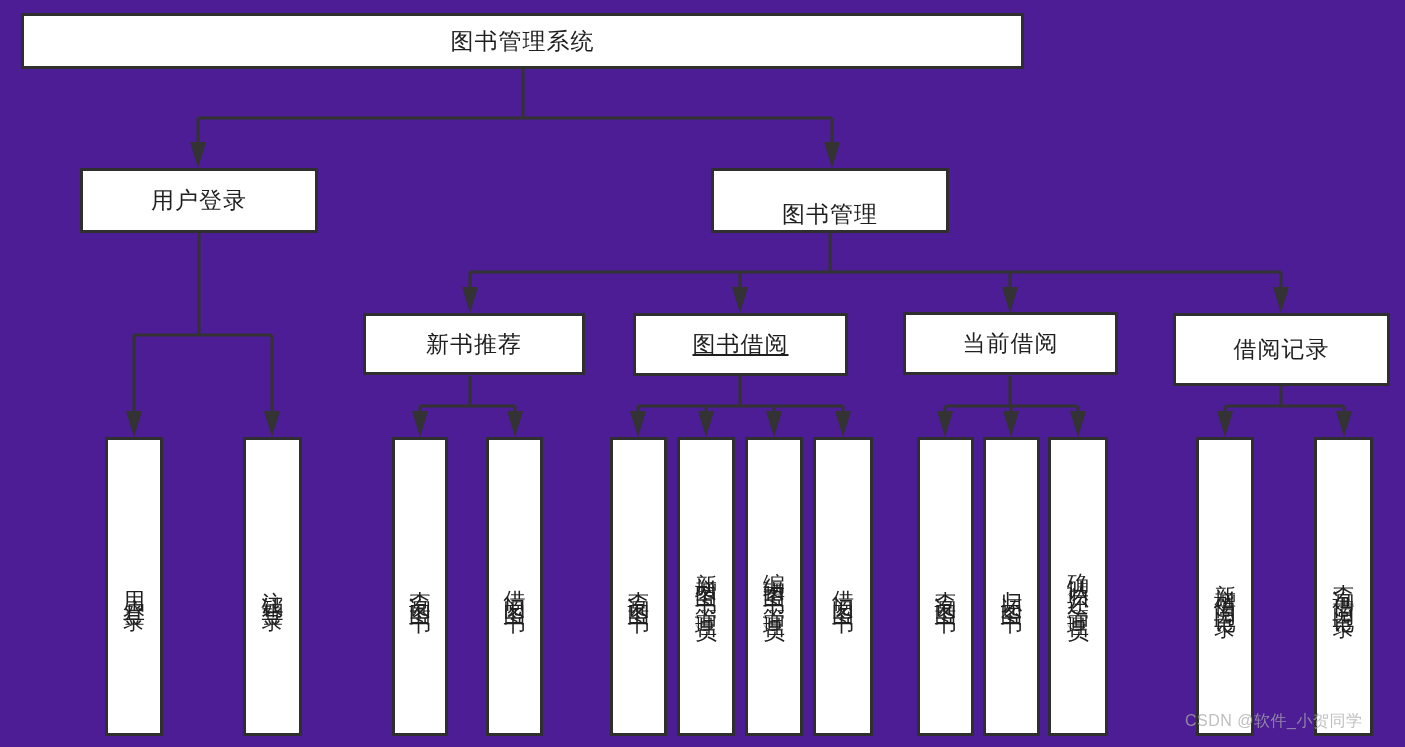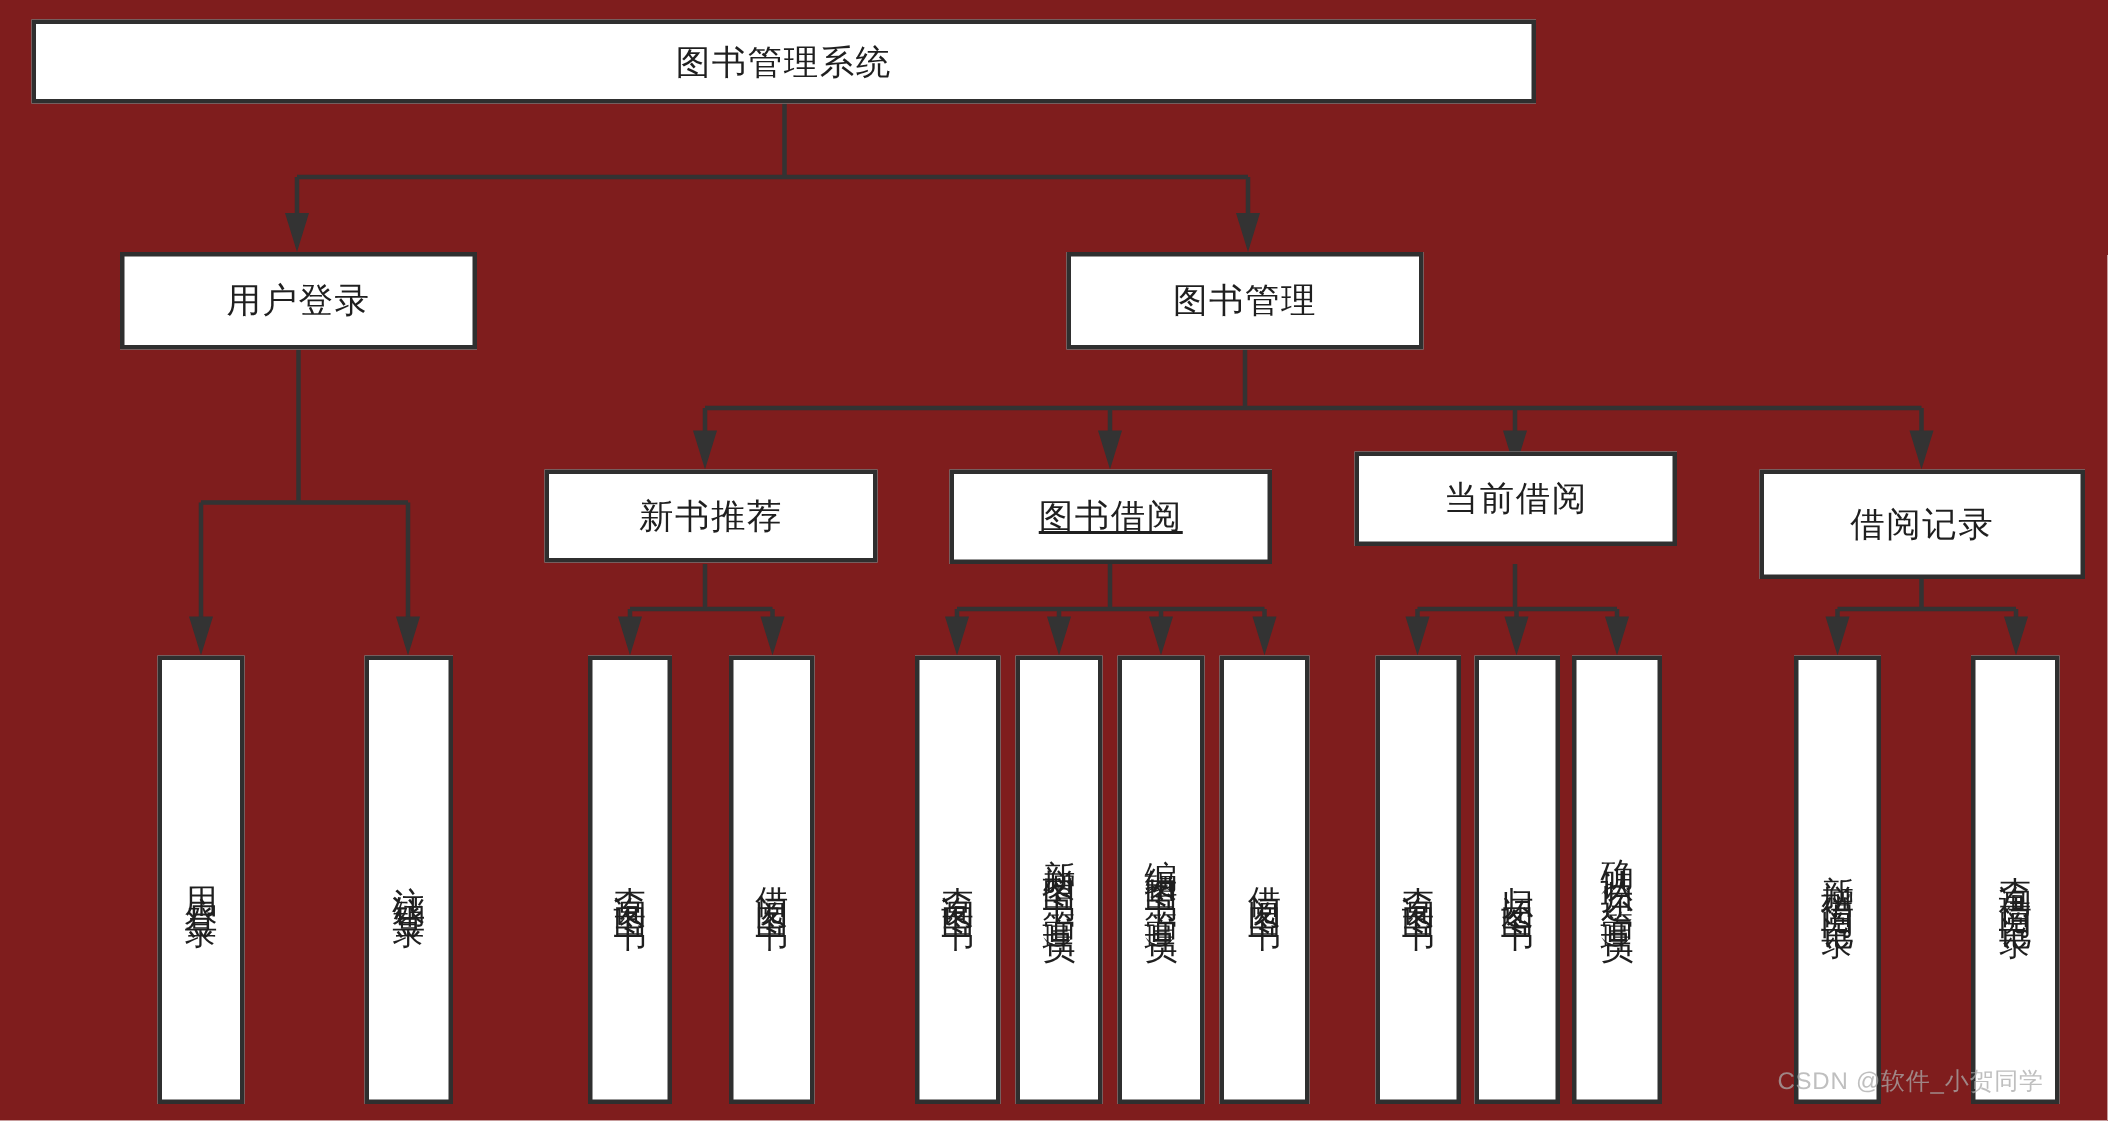--- a/index.html
+++ b/index.html
@@ -5,21 +5,21 @@
   html, body {
     margin: 0;
     padding: 0;
     background: #ffffff;
     font-family: "Liberation Sans", sans-serif;
   }
   .canvas {
     position: relative;
     width: 1405px;
     height: 747px;
-    background: #7f1d1d;
+    background: #4c1d95;
     overflow: hidden;
   }
   .connectors {
     position: absolute;
     left: 0;
     top: 0;
     width: 1405px;
     height: 747px;
     pointer-events: none;
   }
@@ -113,31 +113,31 @@
     </g>
   </svg>
 
   <div class="node hnode" style="left:21px; top:13px; width:1003px; height:56px;">
     <span>图书管理系统</span>
   </div>
 
   <div class="node hnode" style="left:80px; top:168px; width:238px; height:65px;">
     <span>用户登录</span>
   </div>
-  <div class="node hnode" style="left:711px; top:168px; width:238px; height:65px;">
+  <div class="node hnode" style="left:711px; top:168px; width:238px; height:65px;align-items:flex-end;">
     <span>图书管理</span>
   </div>
 
   <div class="node hnode" style="left:363px; top:313px; width:222px; height:62px;">
     <span>新书推荐</span>
   </div>
   <div class="node hnode" style="left:633px; top:313px; width:215px; height:63px;text-decoration:underline;">
     <span>图书借阅</span>
   </div>
-  <div class="node hnode" style="left:903px; top:301px; width:215px; height:63px;">
+  <div class="node hnode" style="left:903px; top:312px; width:215px; height:63px;">
     <span>当前借阅</span>
   </div>
   <div class="node hnode" style="left:1173px; top:313px; width:217px; height:73px;">
     <span>借阅记录</span>
   </div>
 
   <div class="node vnode" style="left:105px; top:437px; width:58px; height:299px;">
     <span class="vlabel">用户登录</span>
   </div>
   <div class="node vnode" style="left:243px; top:437px; width:59px; height:299px;">

